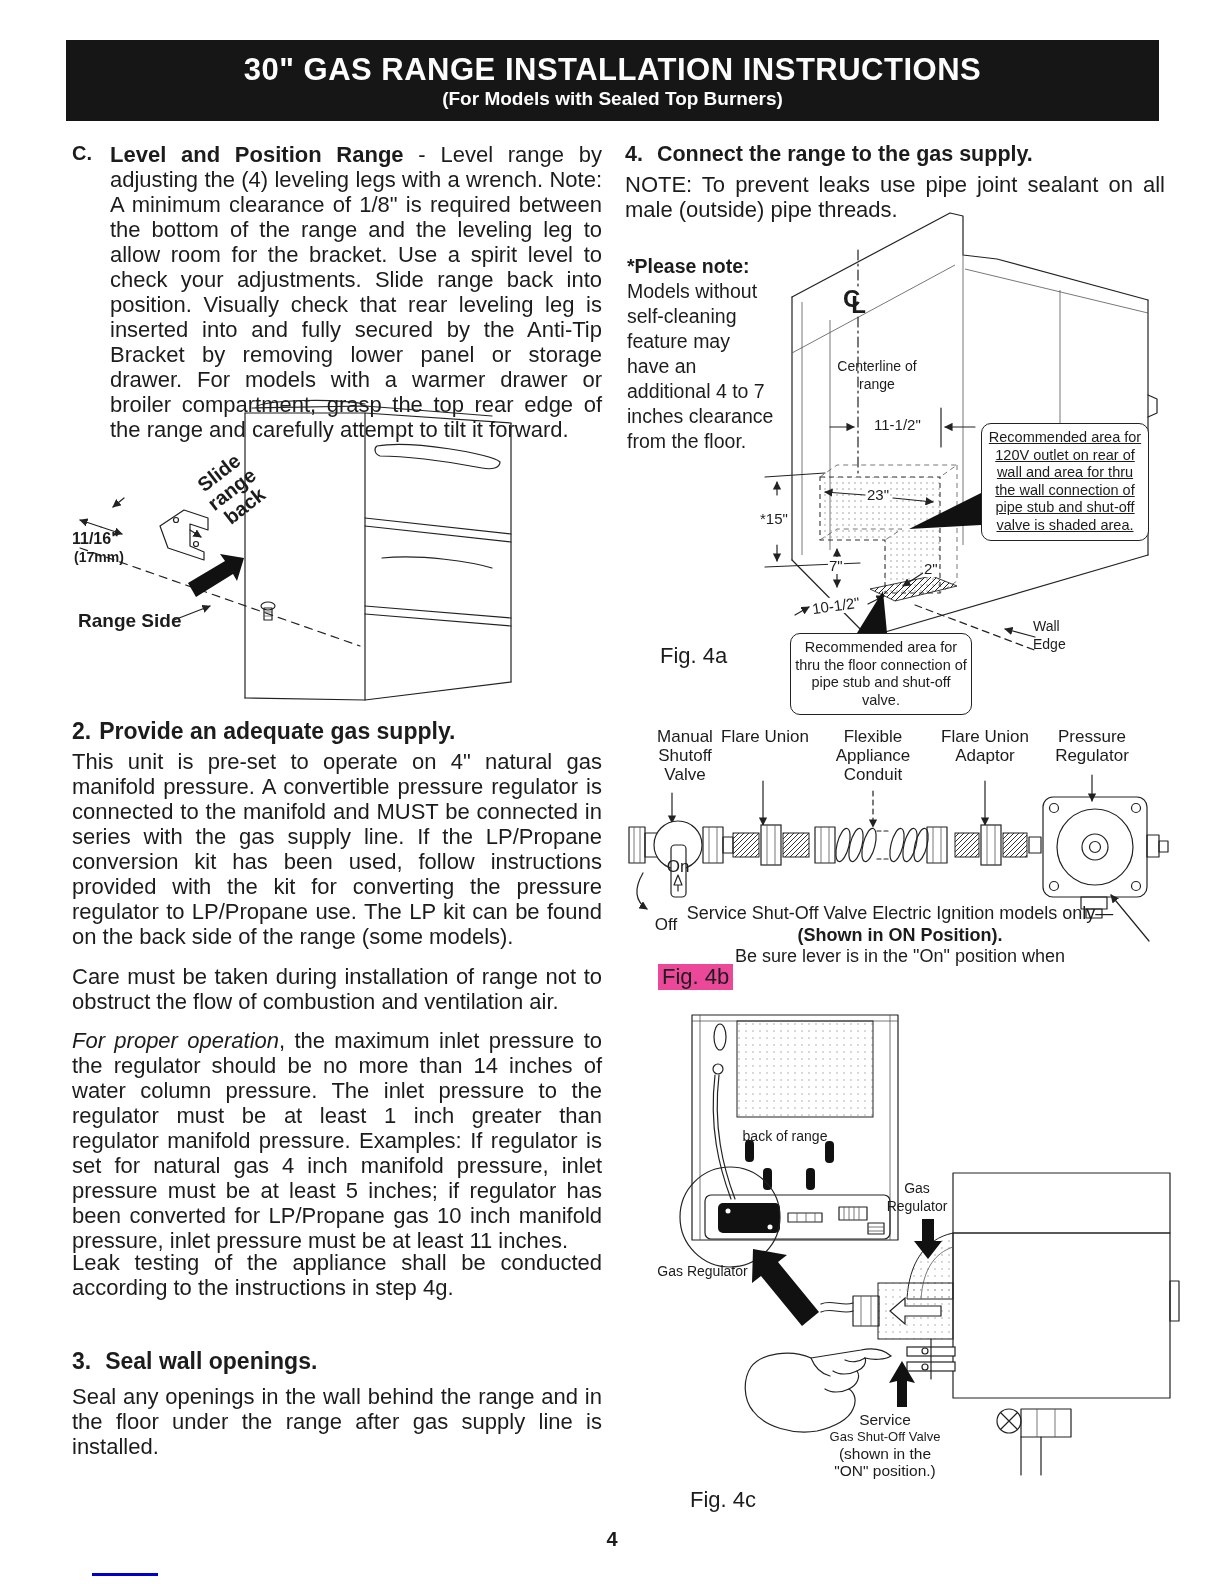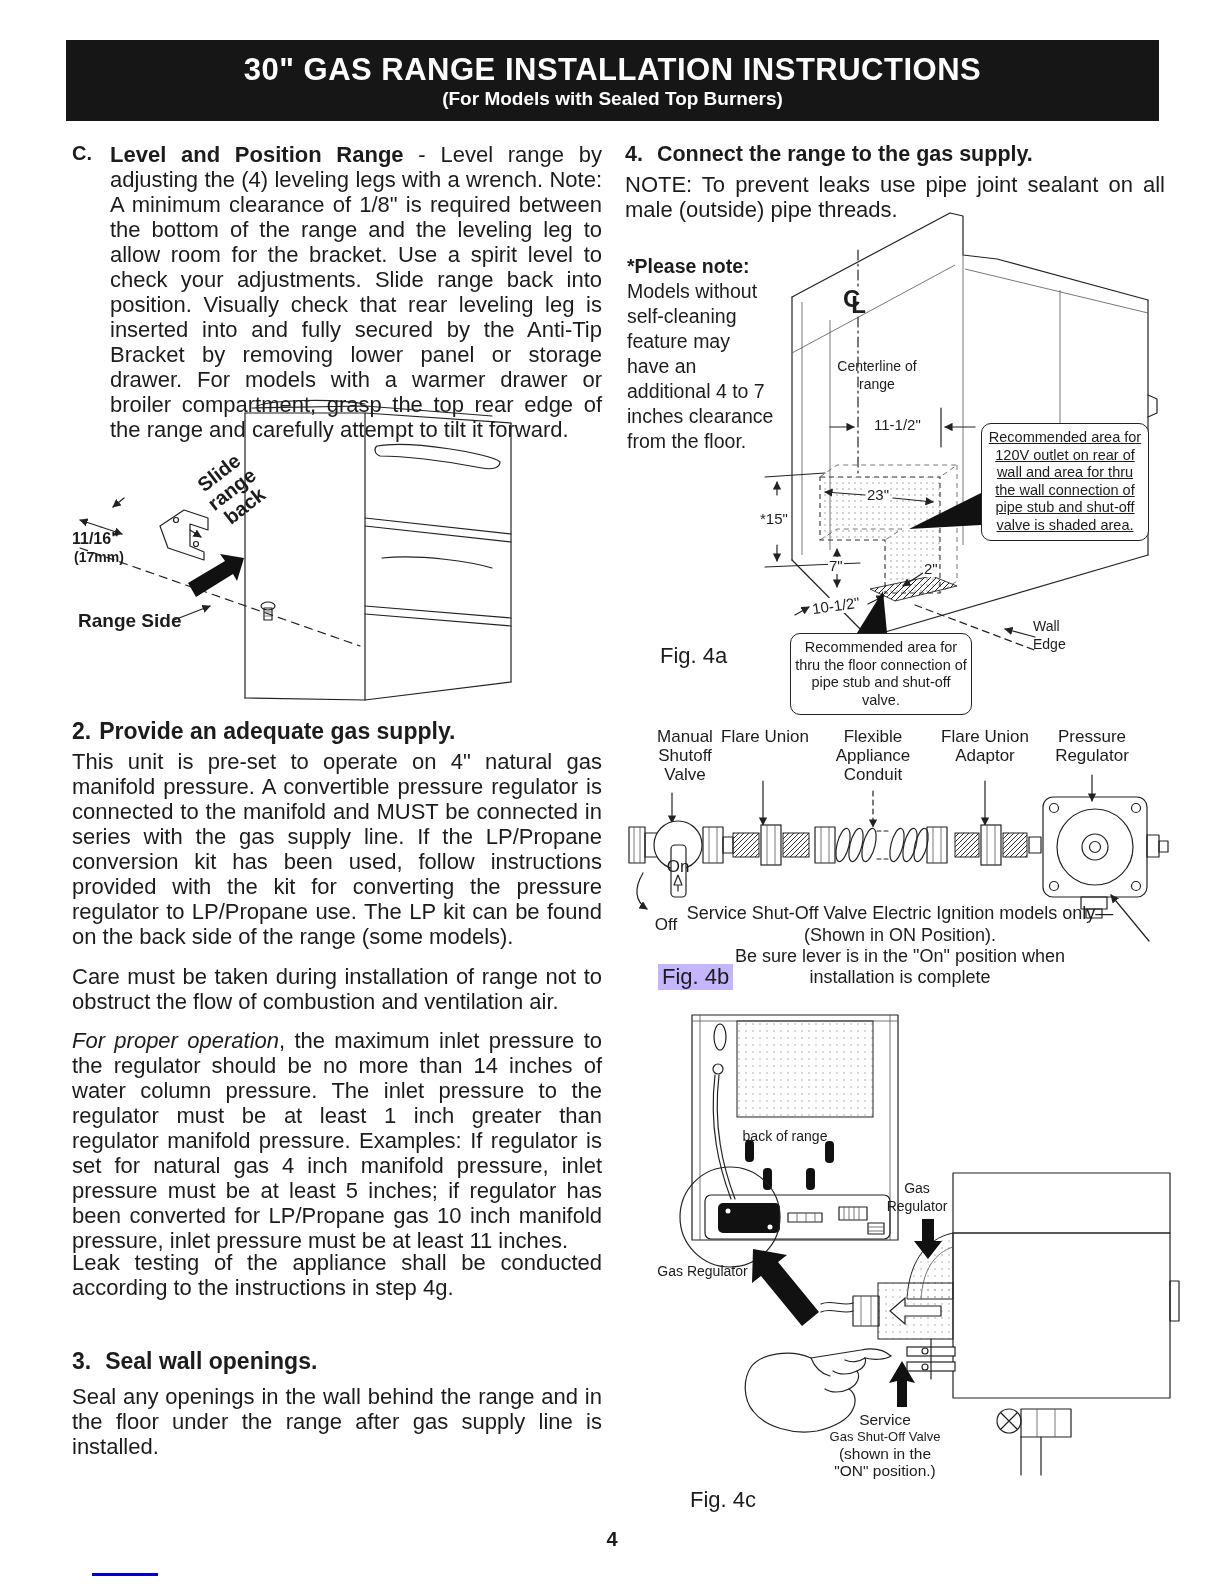--- a/index.html
+++ b/index.html
@@ -269,24 +269,23 @@
         <path class="ln" d="M18,156 Q4,180 22,192" marker-end="url(#mB)"></path>
       </svg>
       <div class="lbl17" style="left:15px;top:10px;width:90px;">Manual Shutoff Valve</div>
       <div class="lbl17" style="left:95px;top:10px;width:90px;">Flare Union</div>
       <div class="lbl17" style="left:193px;top:10px;width:110px;">Flexible Appliance Conduit</div>
       <div class="lbl17" style="left:310px;top:10px;width:100px;">Flare Union Adaptor</div>
       <div class="lbl17" style="left:417px;top:10px;width:100px;">Pressure Regulator</div>
       <div class="lbl17" style="left:4px;top:140px;width:30px;margin-left:34px;">On</div>
       <div class="lbl17" style="left:24px;top:198px;width:34px;">Off</div>
       <div class="capline" style="top:186px;">Service Shut-Off Valve Electric Ignition models only—</div>
-      <div class="capline" style="top:208px;">(Shown in ON Position).</div>
+      <div class="capline" style="top:208px;font-weight:bold;">(Shown in ON Position).</div>
       <div class="capline" style="top:229px;">Be sure lever is in the "On" position when</div>
-      <div class="capline" style="top:250px;">installation is complete</div>
-      <div class="figcap" style="left:33px;top:247px;background:#c4b5fd;padding:0 4px;">Fig. 4b</div>
+      <div class="figcap" style="left:33px;top:247px;background:#ec4899;padding:0 4px;">Fig. 4b</div>
     </div>
 
     <div class="abs" style="left:0;top:865px;width:555px;height:515px;">
       <svg width="555" height="515" viewBox="0 0 555 515">
         <defs>
           <marker id="mC" viewBox="0 0 10 10" refX="9" refY="5" markerWidth="7" markerHeight="7" orient="auto">
               <path d="M0,0L10,5L0,10z" fill="#222"></path>
             </marker>
           <pattern id="dotsC" width="7" height="7" patternUnits="userSpaceOnUse">
               <circle cx="2" cy="3" r="0.8" fill="#a8a8a8"></circle>

